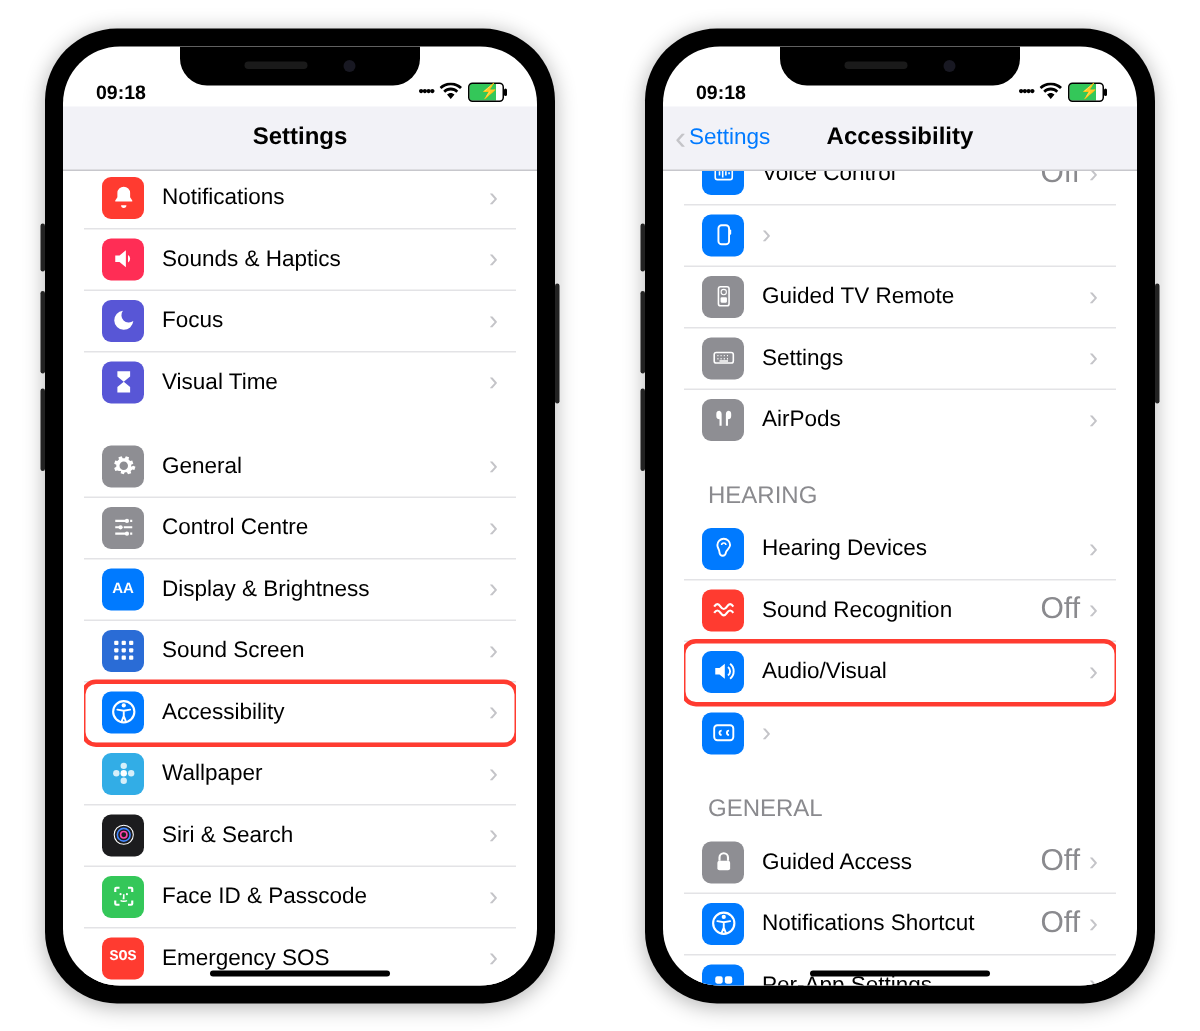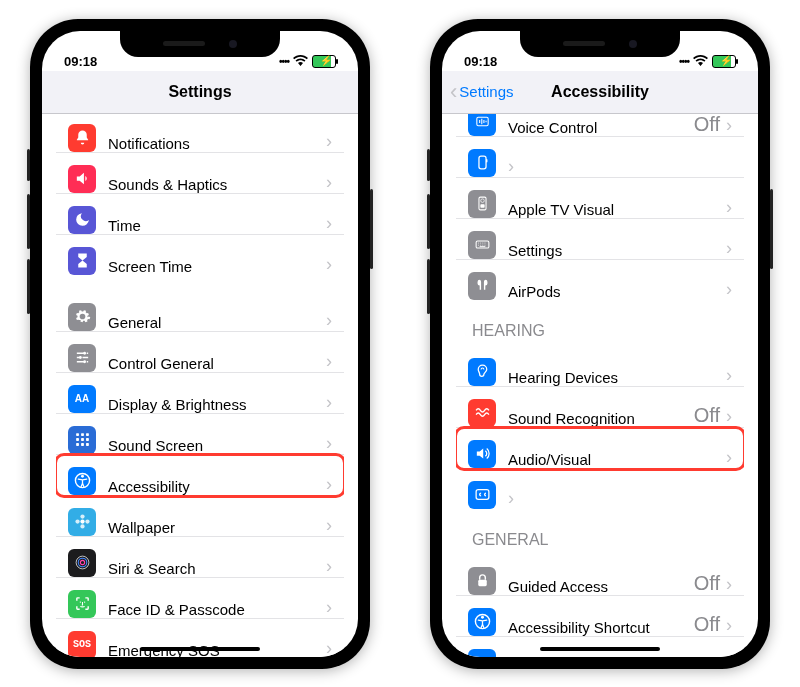--- a/index.html
+++ b/index.html
@@ -20,21 +20,21 @@
 .bat{width:22px;height:11px;border:1px solid #000;border-radius:3px;position:relative;background:linear-gradient(90deg,#34c759 80%,transparent 80%)}
 .bat::after{content:"";position:absolute;right:-3px;top:3px;width:2px;height:5px;background:#000;border-radius:1px}
 .bolt{position:absolute;left:7px;top:-1px;color:#fff;font-size:10px}
 .nav{height:42px;background:#f2f2f7;border-bottom:.5px solid #c7c7cc;display:flex;align-items:center;justify-content:center;position:relative}
 .nav .title{font-size:16px;font-weight:600;color:#000}
 .nav .back{position:absolute;left:8px;display:flex;align-items:center;color:#007aff;font-size:15px;gap:2px}
 .nav .back .chev{font-size:22px;line-height:0}
 .content{height:calc(100% - 82px);overflow:hidden}
 .group{margin:0 14px 16px;background:#fff;border-radius:10px;overflow:hidden}
 .ghead{font-size:16px;color:#8a8a8e;text-transform:uppercase;padding:6px 30px 6px;margin-top:4px}
-.row{height:40px;display:flex;align-items:flex-end;padding:0 12px;border-bottom:.5px solid #e3e3e6;position:relative}
+.row{height:40px;display:flex;align-items:center;padding:0 12px;border-bottom:.5px solid #e3e3e6;position:relative}
 .row:last-child{border-bottom:none}
 .row.hl{outline:3px solid #ff3b30;outline-offset:-1px;border-radius:8px;z-index:2}
 .icn{width:28px;height:28px;border-radius:6px;display:flex;align-items:center;justify-content:center;color:#fff;font-size:15px;font-weight:600;flex:0 0 28px;margin-right:12px}
 .icn svg{width:17px;height:17px;fill:#fff}
 .lbl{flex:1;font-size:15px;color:#000}
 .val{font-size:20px;color:#8a8a8e;margin-right:6px}
 .chev{color:#c4c4c8;font-size:18px}
 .homebar{position:absolute;bottom:6px;left:50%;transform:translateX(-50%);width:120px;height:4px;background:#000;border-radius:3px}
 
 .bg-red{background:#ff3b30}.bg-pink{background:#ff2d55}
@@ -88,30 +88,30 @@
               </span>
               <span class="lbl">Sounds &amp; Haptics</span>
               <span class="chev">›</span>
             </div>
             <div class="row">
               <span class="icn bg-indigo">
                 <svg viewBox="0 0 24 24">
                   <path d="M21 12.8A9 9 0 1111.2 3a7 7 0 009.8 9.8z"></path>
                 </svg>
               </span>
-              <span class="lbl">Time</span>
+              <span class="lbl">Focus</span>
               <span class="chev">›</span>
             </div>
             <div class="row">
               <span class="icn bg-indigo">
                 <svg viewBox="0 0 24 24">
                   <path d="M6 2v5l6 5 6-5V2H6zm0 20v-5l6-5 6 5v5H6z"></path>
                 </svg>
               </span>
-              <span class="lbl">Screen Time</span>
+              <span class="lbl">Visual Time</span>
               <span class="chev">›</span>
             </div>
           </div>
    <div class="group" id="lg2">
             <div class="row">
               <span class="icn bg-gray">
                 <svg viewBox="0 0 24 24">
                   <path d="M12 8a4 4 0 100 8 4 4 0 000-8zm9 4l2 1-1 3-2-.5a8 8 0 01-1.5 1.5l.5 2-3 1-1-2h-2l-1 2-3-1 .5-2A8 8 0 016 16.5L4 17l-1-3 2-1v-2l-2-1 1-3 2 .5A8 8 0 017.5 6L7 4l3-1 1 2h2l1-2 3 1-.5 2A8 8 0 0118 7.5l2-.5 1 3-2 1v2z"></path>
                 </svg>
               </span>
@@ -120,21 +120,21 @@
             </div>
             <div class="row">
               <span class="icn bg-gray">
                 <svg viewBox="0 0 24 24">
                   <path d="M4 6h10M18 6h2M4 12h4M12 12h8M4 18h10M18 18h2" stroke="#fff" stroke-width="2" fill="none"></path>
                   <circle cx="15" cy="6" r="2"></circle>
                   <circle cx="9" cy="12" r="2"></circle>
                   <circle cx="15" cy="18" r="2"></circle>
                 </svg>
               </span>
-              <span class="lbl">Control General</span>
+              <span class="lbl">Control Centre</span>
               <span class="chev">›</span>
             </div>
             <div class="row">
               <span class="icn bg-blue" style="font-size: 10px; font-weight: 700;">AA</span>
               <span class="lbl">Display &amp; Brightness</span>
               <span class="chev">›</span>
             </div>
             <div class="row">
               <span class="icn bg-tile">
                 <svg viewBox="0 0 24 24">
@@ -259,21 +259,21 @@
               <span class="chev">›</span>
             </div>
             <div class="row">
               <span class="icn bg-gray">
                 <svg viewBox="0 0 24 24">
                   <rect x="7" y="3" width="10" height="18" rx="2" fill="none" stroke="#fff" stroke-width="1.5"></rect>
                   <circle cx="12" cy="8" r="2.5" fill="none" stroke="#fff"></circle>
                   <rect x="9" y="13" width="6" height="5" rx="1"></rect>
                 </svg>
               </span>
-              <span class="lbl">Apple TV Visual</span>
+              <span class="lbl">Guided TV Remote</span>
               <span class="chev">›</span>
             </div>
             <div class="row">
               <span class="icn bg-gray">
                 <svg viewBox="0 0 24 24">
                   <rect x="3" y="7" width="18" height="10" rx="2" fill="none" stroke="#fff" stroke-width="1.5"></rect>
                   <path d="M6 10h1M9 10h1M12 10h1M15 10h1M18 10h0M6 13h1M9 13h1M12 13h1M15 13h1M8 15h8" stroke="#fff" stroke-width="1.3"></path>
                 </svg>
               </span>
               <span class="lbl">Settings</span>
@@ -346,21 +346,21 @@
               <span class="chev">›</span>
             </div>
             <div class="row">
               <span class="icn bg-blue">
                 <svg viewBox="0 0 24 24">
                   <circle cx="12" cy="12" r="10" fill="none" stroke="#fff" stroke-width="2"></circle>
                   <circle cx="12" cy="6" r="2"></circle>
                   <path d="M6 10l6 1 6-1M12 11v5l-2 5M12 16l2 5" stroke="#fff" stroke-width="1.8" fill="none" stroke-linecap="round"></path>
                 </svg>
               </span>
-              <span class="lbl">Accessibility Shortcut</span>
+              <span class="lbl">Notifications Shortcut</span>
               <span class="val">Off</span>
               <span class="chev">›</span>
             </div>
             <div class="row">
               <span class="icn bg-blue">
                 <svg viewBox="0 0 24 24">
                   <rect x="4" y="4" width="7" height="7" rx="2"></rect>
                   <rect x="13" y="4" width="7" height="7" rx="2"></rect>
                   <rect x="4" y="13" width="7" height="7" rx="2"></rect>
                   <rect x="13" y="13" width="7" height="7" rx="2"></rect>

